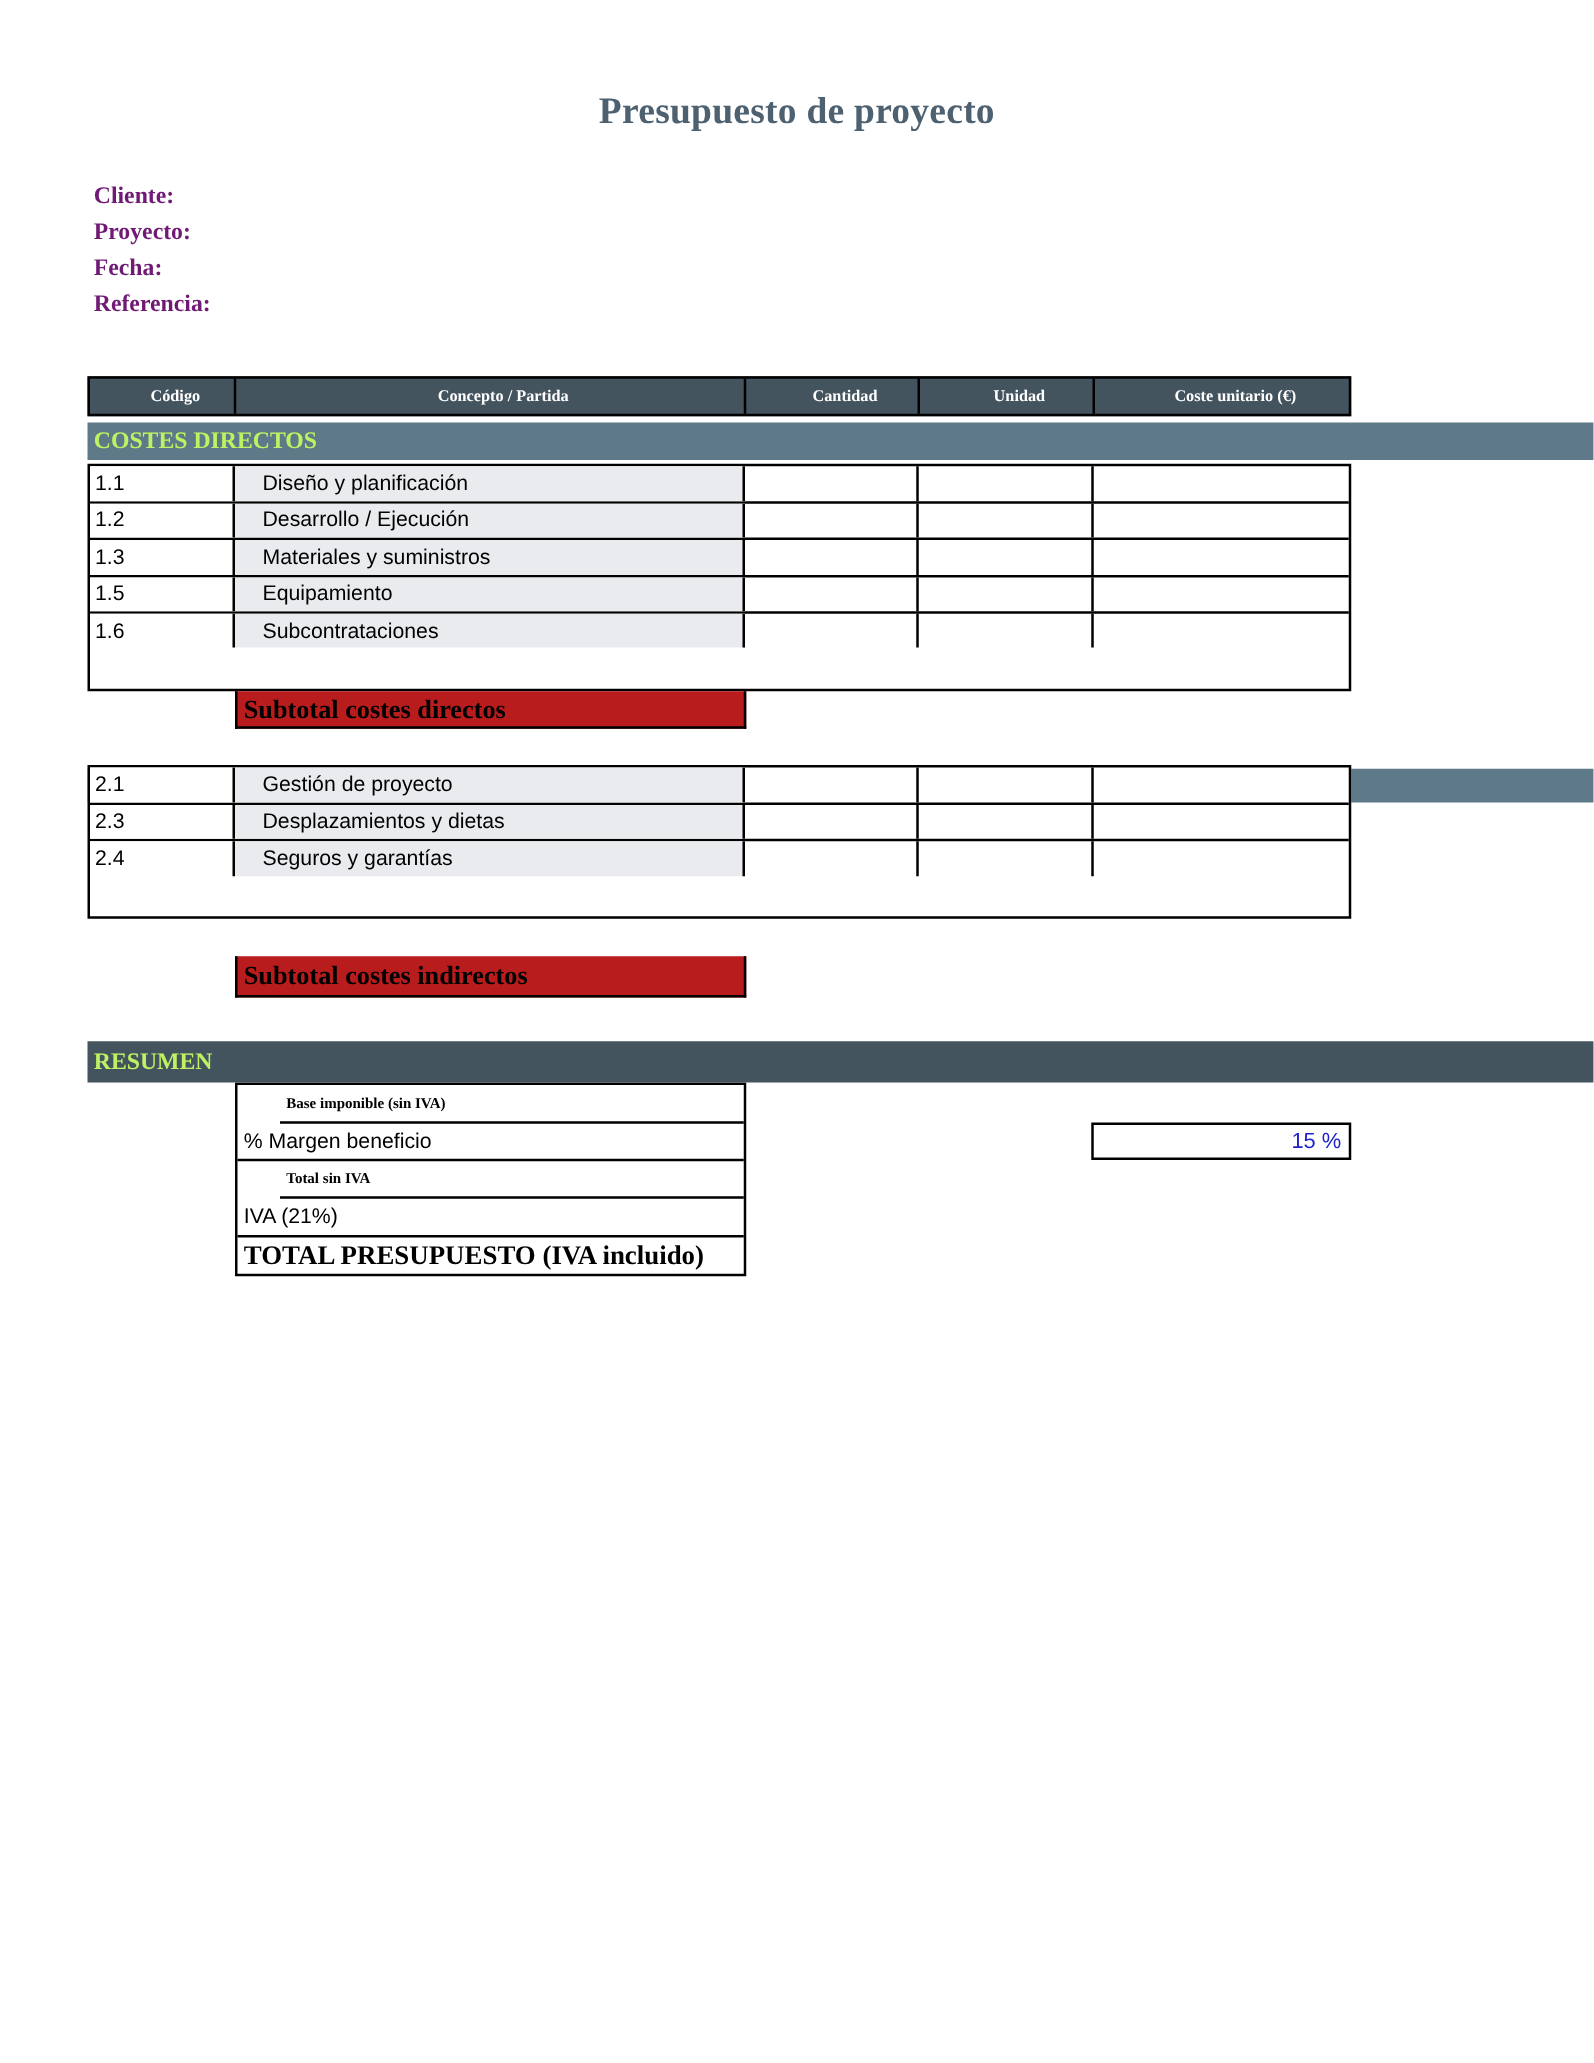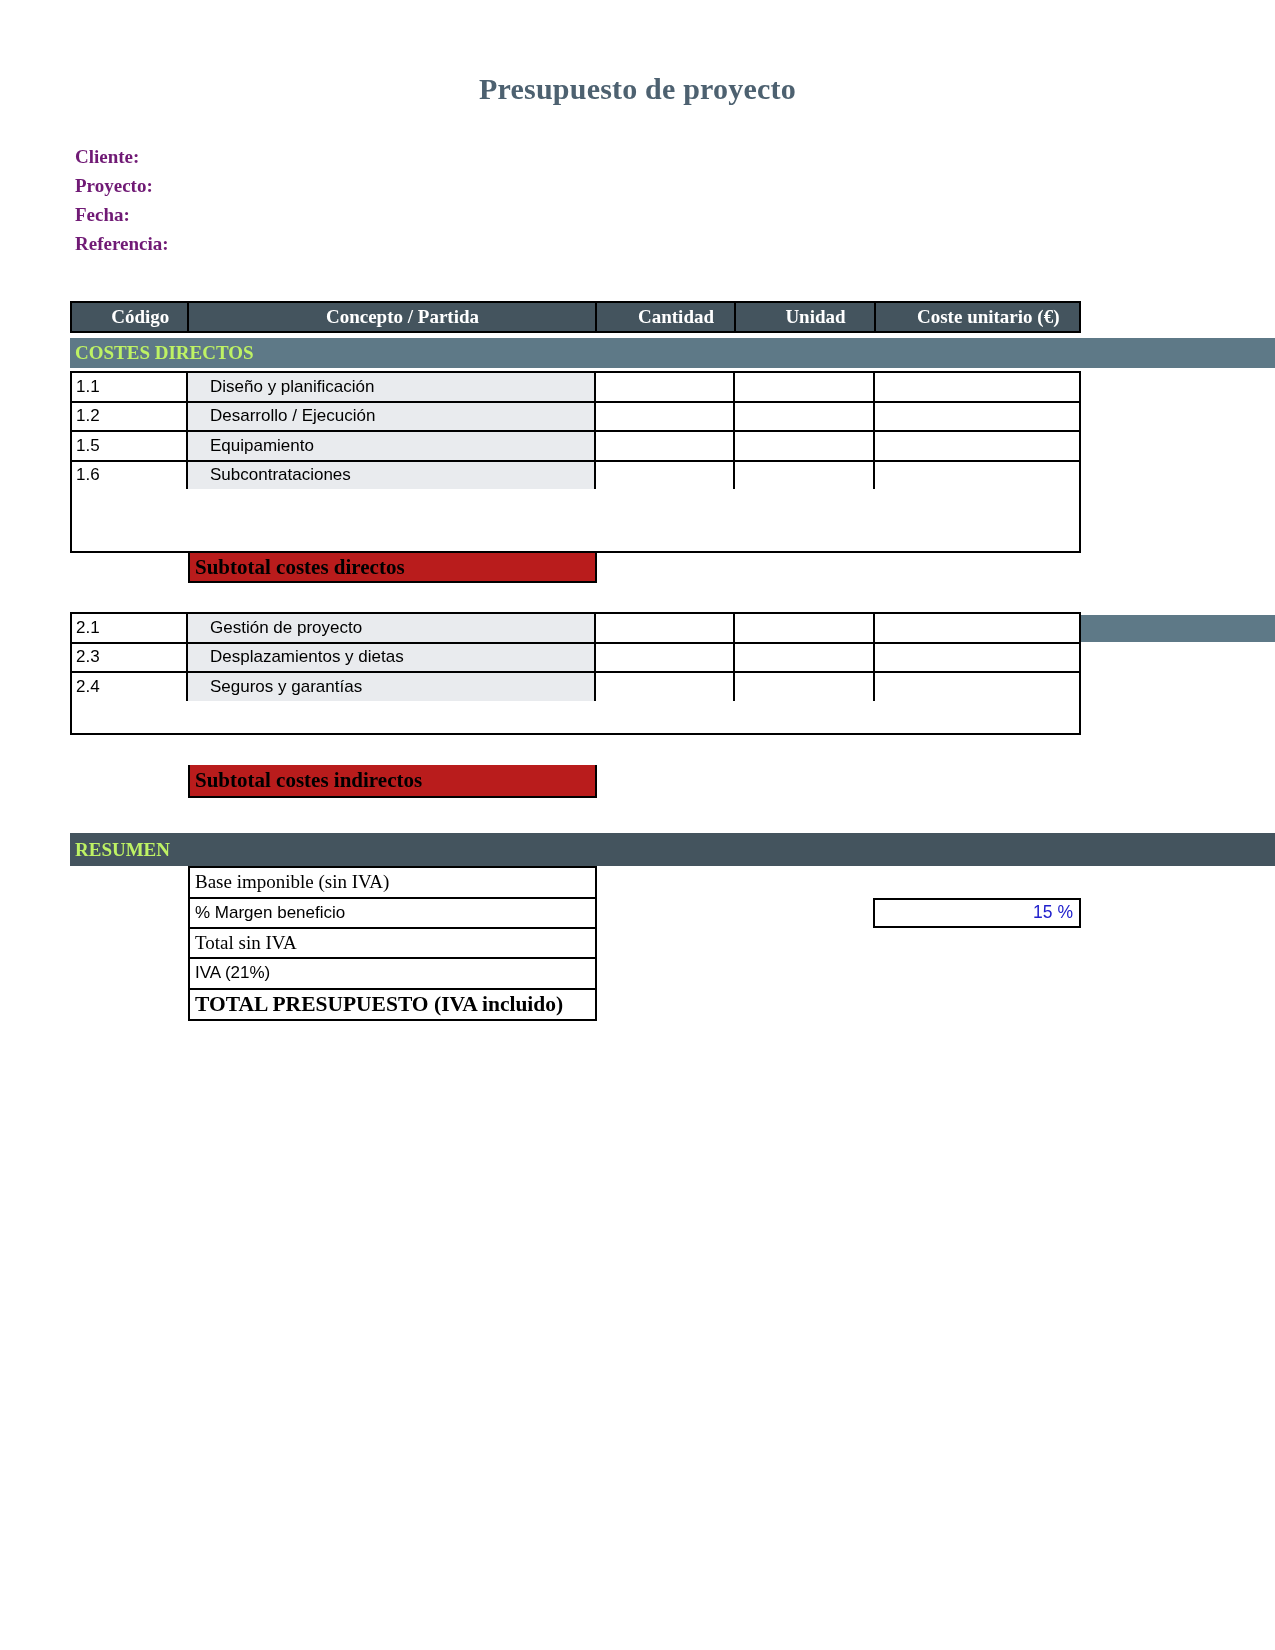--- a/index.html
+++ b/index.html
@@ -24,21 +24,21 @@
   .info-value { font-size:17px; padding-left:8px; }
 
   
   #main-header {
     position:absolute; left:70px; top:301px; width:1011px; height:32px;
     box-sizing:border-box; border:2px solid #000; background:#44545e;
     display:grid; grid-template-columns:116.5px 408px 139px 140px auto;
   }
   #main-header .hcell {
     box-sizing:border-box; border-right:2px solid #000;
-    color:#fff; font-family:"Liberation Serif", serif; font-weight:bold; font-size:19px;
+    color:#fff; font-family:"Liberation Serif", serif; font-weight:bold; font-size:13px;
     display:flex; align-items:center; justify-content:center; white-space:nowrap;margin-left:22px;
   }
   #main-header .hcell:last-child { border-right:none; }
 
   
   .band {
     position:absolute; left:70px; right:0; box-sizing:border-box;
     color:#bef264; font-family:"Liberation Serif", serif; font-weight:bold; font-size:19px;
     padding-left:5px; display:flex; align-items:center;
   }
@@ -75,21 +75,21 @@
   #resumen-rows {
     position:absolute; left:188px; top:866px; width:409px; box-sizing:border-box;
     border:2.5px solid #000; background:#fff;
   }
   #resumen-rows .rrow {
     box-sizing:border-box; border-bottom:2.5px solid #000;
     padding-left:5px; display:flex; align-items:center;
     white-space:nowrap; overflow:visible;
   }
   #resumen-rows .rrow:last-child { border-bottom:none; }
-  .rrow.boldrow { font-family:"Liberation Serif", serif; font-weight:normal; font-size:19px; }
+  .rrow.boldrow { font-family:"Liberation Serif", serif; font-weight:bold; font-size:12px;margin-left:34px; }
   .rrow.plainrow { font-size:17px; }
   .rrow.totalrow { font-family:"Liberation Serif", serif; font-weight:bold; font-size:21.5px; }
 
   
   #margin-value-box {
     position:absolute; left:873px; top:898px; width:208px; height:29.5px;
     box-sizing:border-box; border:2.5px solid #000; background:#fff;
     display:flex; align-items:center; justify-content:flex-end;
     padding-right:6px; font-size:17.5px; color:#2121cc;
   }
@@ -137,20 +137,27 @@
       <div class="cell"></div>
     </div>
     <div class="row" style="height:29.5px;">
       <div class="cell code">1.2</div>
       <div class="cell concept">Desarrollo / Ejecución</div>
       <div class="cell"></div>
       <div class="cell"></div>
       <div class="cell"></div>
     </div>
     <div class="row" style="height:29.5px;">
+      <div class="cell code">1.3</div>
+      <div class="cell concept">Materiales y suministros</div>
+      <div class="cell"></div>
+      <div class="cell"></div>
+      <div class="cell"></div>
+    </div>
+    <div class="row" style="height:29.5px;">
       <div class="cell code">1.5</div>
       <div class="cell concept">Equipamiento</div>
       <div class="cell"></div>
       <div class="cell"></div>
       <div class="cell"></div>
     </div>
     <div class="row" style="height:27px;">
       <div class="cell code">1.6</div>
       <div class="cell concept">Subcontrataciones</div>
       <div class="cell"></div>

